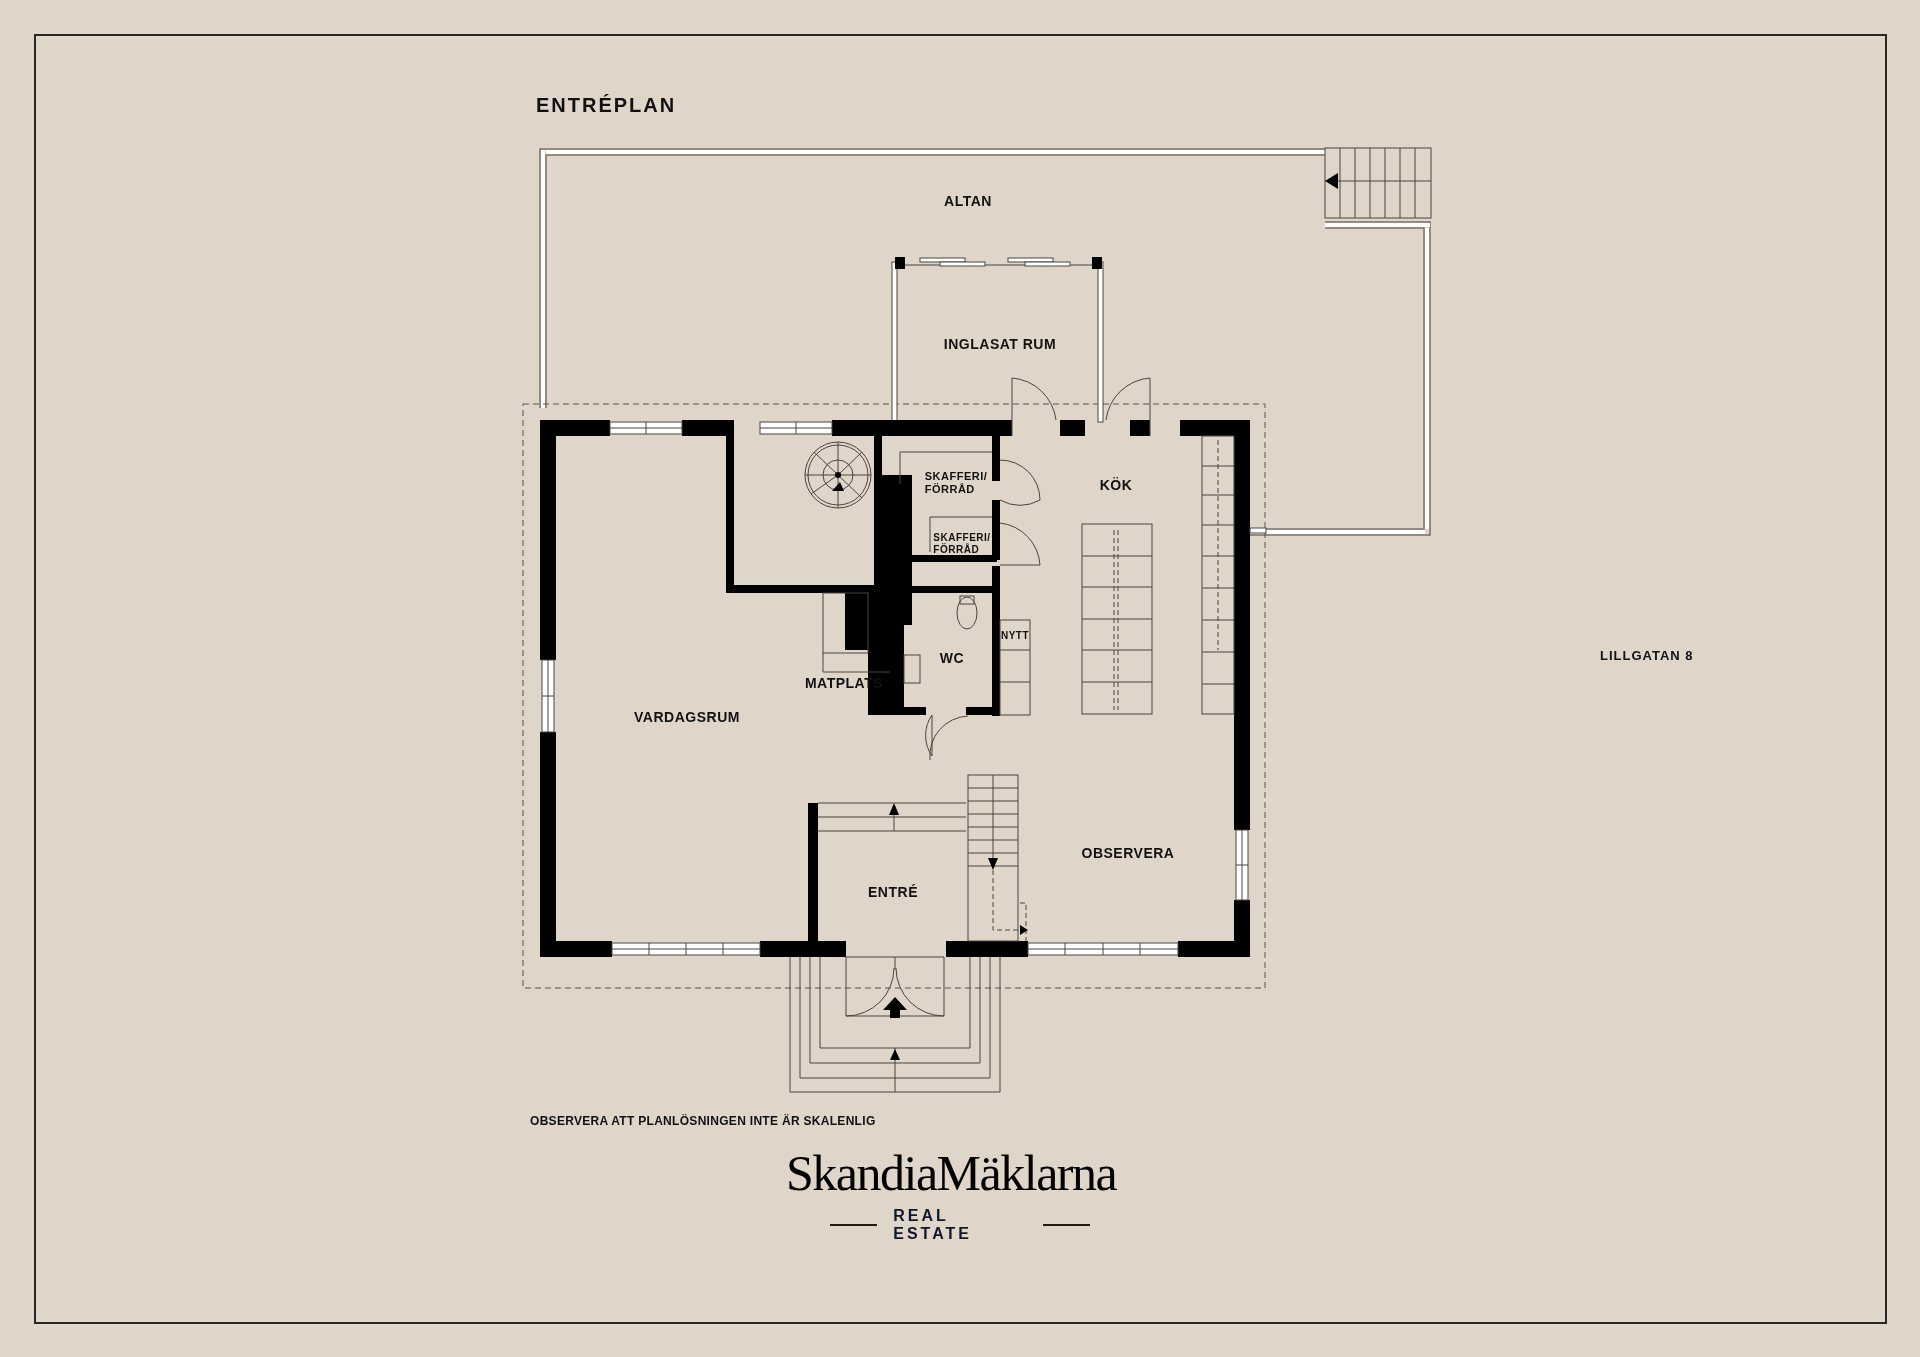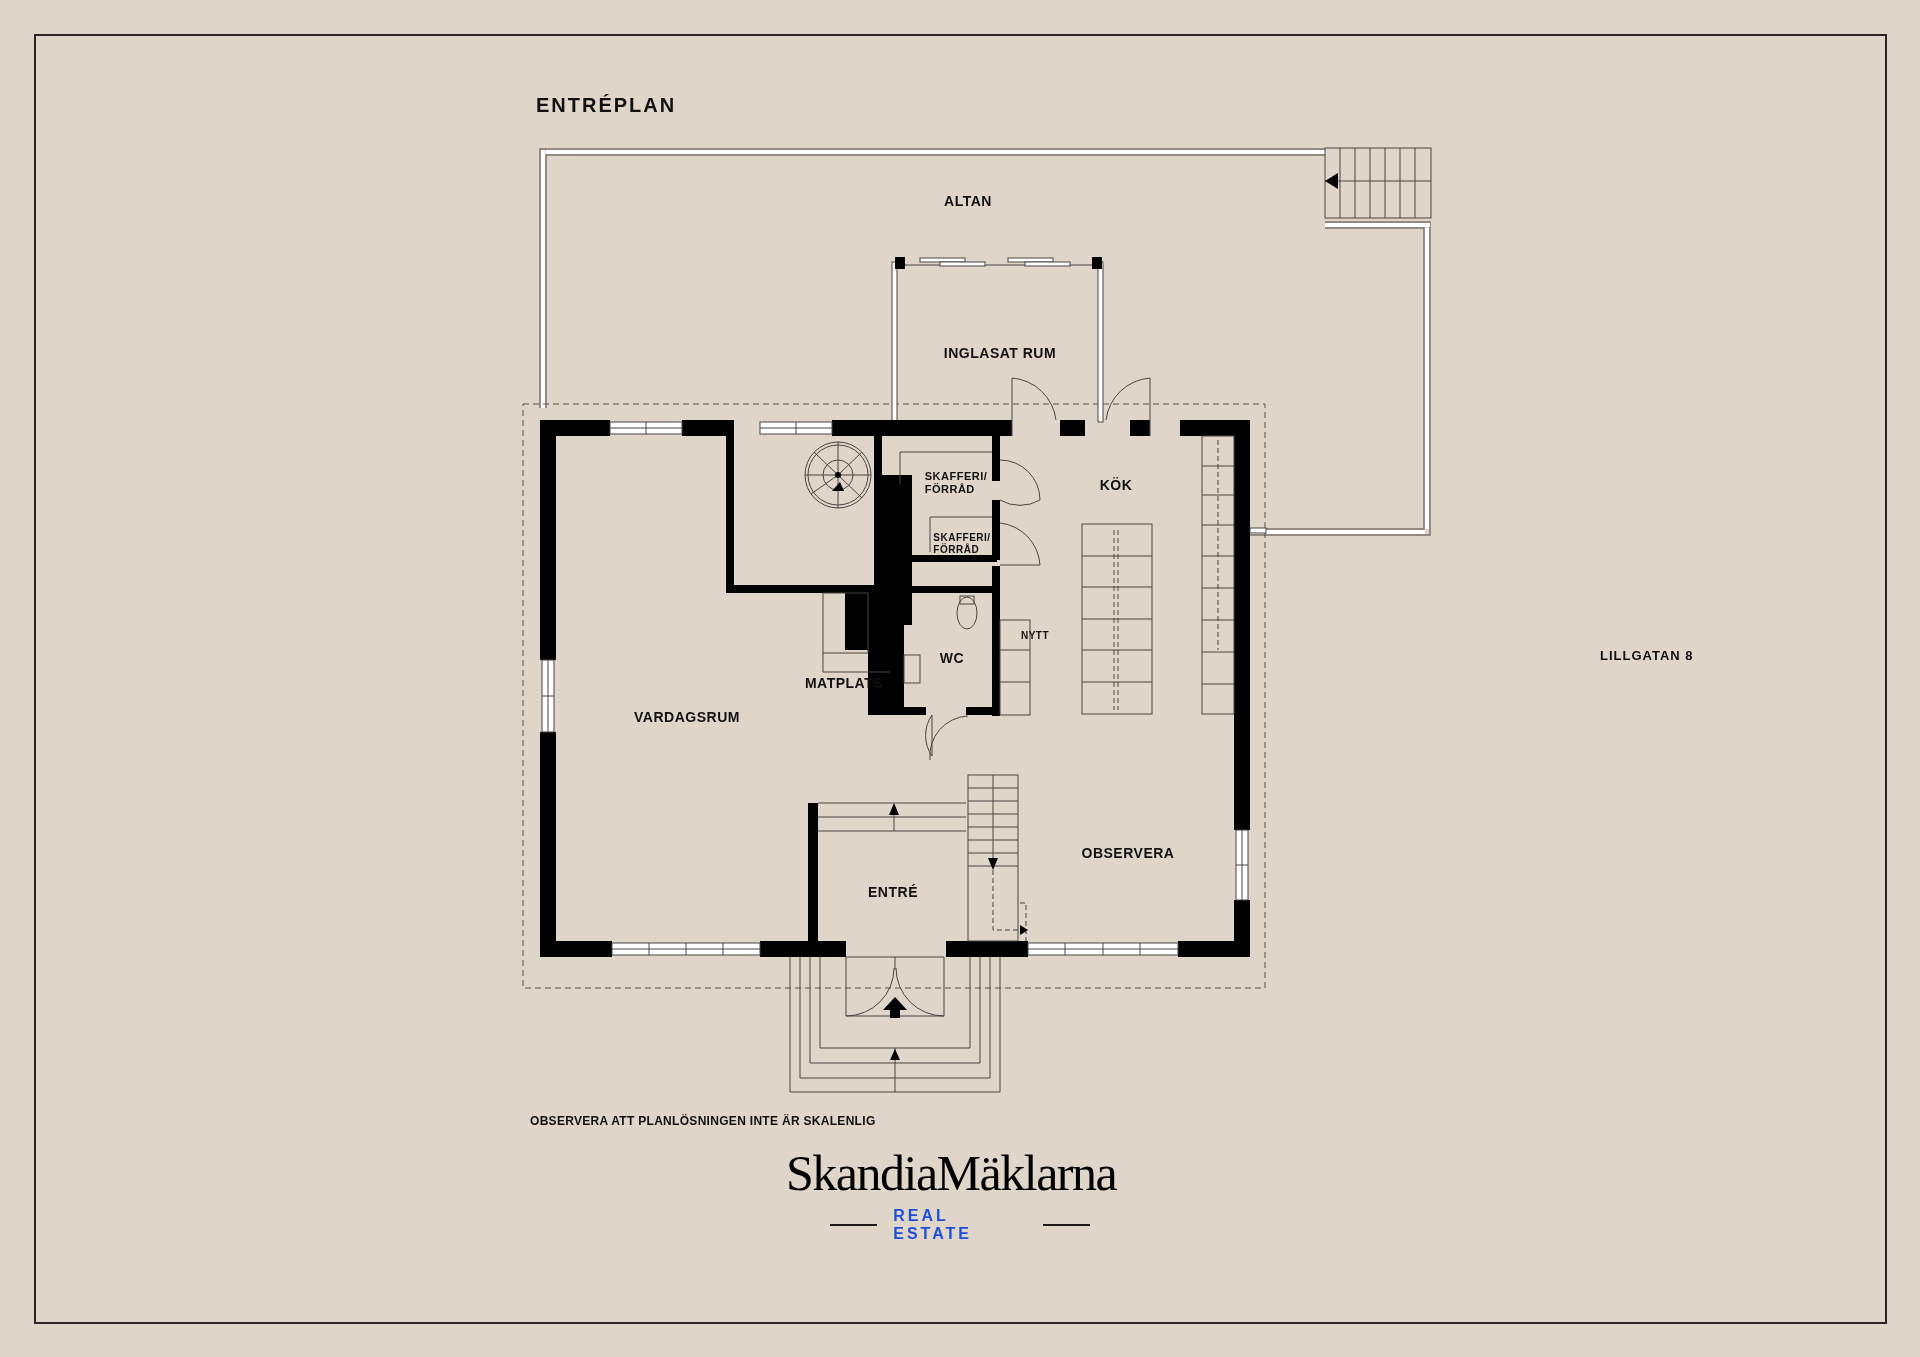--- a/index.html
+++ b/index.html
@@ -6,21 +6,21 @@
   body { width:1920px; height:1357px; background:#e0d5c9; position:relative; overflow:hidden; font-family:"Liberation Sans", sans-serif; color:#111; }
   .frame { position:absolute; left:34px; top:34px; width:1853px; height:1290px; border:2px solid #2a2623; box-sizing:border-box; }
   .title { position:absolute; left:536px; top:94px; font-size:20px; font-weight:bold; letter-spacing:2px; }
   svg.plan { position:absolute; left:0; top:0; }
   .room-label { position:absolute; font-size:14px; font-weight:bold; letter-spacing:0.5px; white-space:nowrap; transform:translate(-50%,-50%); text-align:left; line-height:16px; }
   .small { font-size:11px; line-height:13px; }
   .tiny { font-size:10px; }
   .address { position:absolute; left:1600px; top:648px; font-size:13px; font-weight:bold; letter-spacing:1px; }
   .disclaimer { position:absolute; left:530px; top:1114px; font-size:12px; font-weight:bold; letter-spacing:0.3px; }
   .brand { position:absolute; left:786px; top:1144px; font-family:"Liberation Serif", serif; font-size:50px; letter-spacing:-1.5px; color:#000000; }
-  .tagline { position:absolute; left:830px; top:1207px; width:260px; display:flex; align-items:center; justify-content:center; gap:16px; font-size:16px; font-weight:bold; letter-spacing:3px; color:#1d4ed8; }
+  .tagline { position:absolute; left:830px; top:1207px; width:260px; display:flex; align-items:center; justify-content:center; gap:16px; font-size:16px; font-weight:bold; letter-spacing:3px; color:#0f172a; }
   .tagline .rule { width:50px; height:2px; background:#1e1b19; }
 </style>
 </head>
 <body>
 
 <div class="frame"></div>
 
 <div class="title">ENTRÉPLAN</div>
 
 <svg class="plan" width="1920" height="1357" viewBox="0 0 1920 1357">
@@ -222,28 +222,28 @@
     <line x1="895" y1="1048" x2="895" y2="1092"></line>
     <path d="M846,1016 A48,48 0 0 0 894,968"></path>
     <path d="M944,1016 A48,48 0 0 1 896,968"></path>
     <line x1="895" y1="957" x2="895" y2="970"></line>
   </g>
   <polygon points="895,997 883,1010 890,1010 890,1018 900,1018 900,1010 907,1010" fill="#000"></polygon>
   <polygon points="895,1049 890,1060 900,1060" fill="#000"></polygon>
 </svg>
 
 <div class="room-label" style="left:968px;top:201px;">ALTAN</div>
-<div class="room-label" style="left:1000px;top:353px;">INGLASAT RUM</div>
+<div class="room-label" style="left:1000px;top:344px;">INGLASAT RUM</div>
 <div class="room-label small" style="left:956px;top:483px;white-space:pre;">SKAFFERI/
 FÖRRÅD</div>
 <div class="room-label tiny" style="left:962px;top:544px;white-space:pre;line-height:12px;">SKAFFERI/
 FÖRRÅD</div>
 <div class="room-label" style="left:1116px;top:485px;">KÖK</div>
 <div class="room-label" style="left:952px;top:658px;">WC</div>
-<div class="room-label tiny" style="left:1015px;top:636px;margin-left:20px;">NYTT</div>
+<div class="room-label tiny" style="left:1015px;top:636px;">NYTT</div>
 <div class="room-label" style="left:844px;top:683px;">MATPLATS</div>
 <div class="room-label" style="left:687px;top:717px;">VARDAGSRUM</div>
 <div class="room-label" style="left:893px;top:892px;">ENTRÉ</div>
 <div class="room-label" style="left:1128px;top:853px;">OBSERVERA</div>
 
 <div class="address">LILLGATAN 8</div>
 <div class="disclaimer">OBSERVERA ATT PLANLÖSNINGEN INTE ÄR SKALENLIG</div>
 
 <div class="brand">SkandiaMäklarna</div>
 <div class="tagline">

